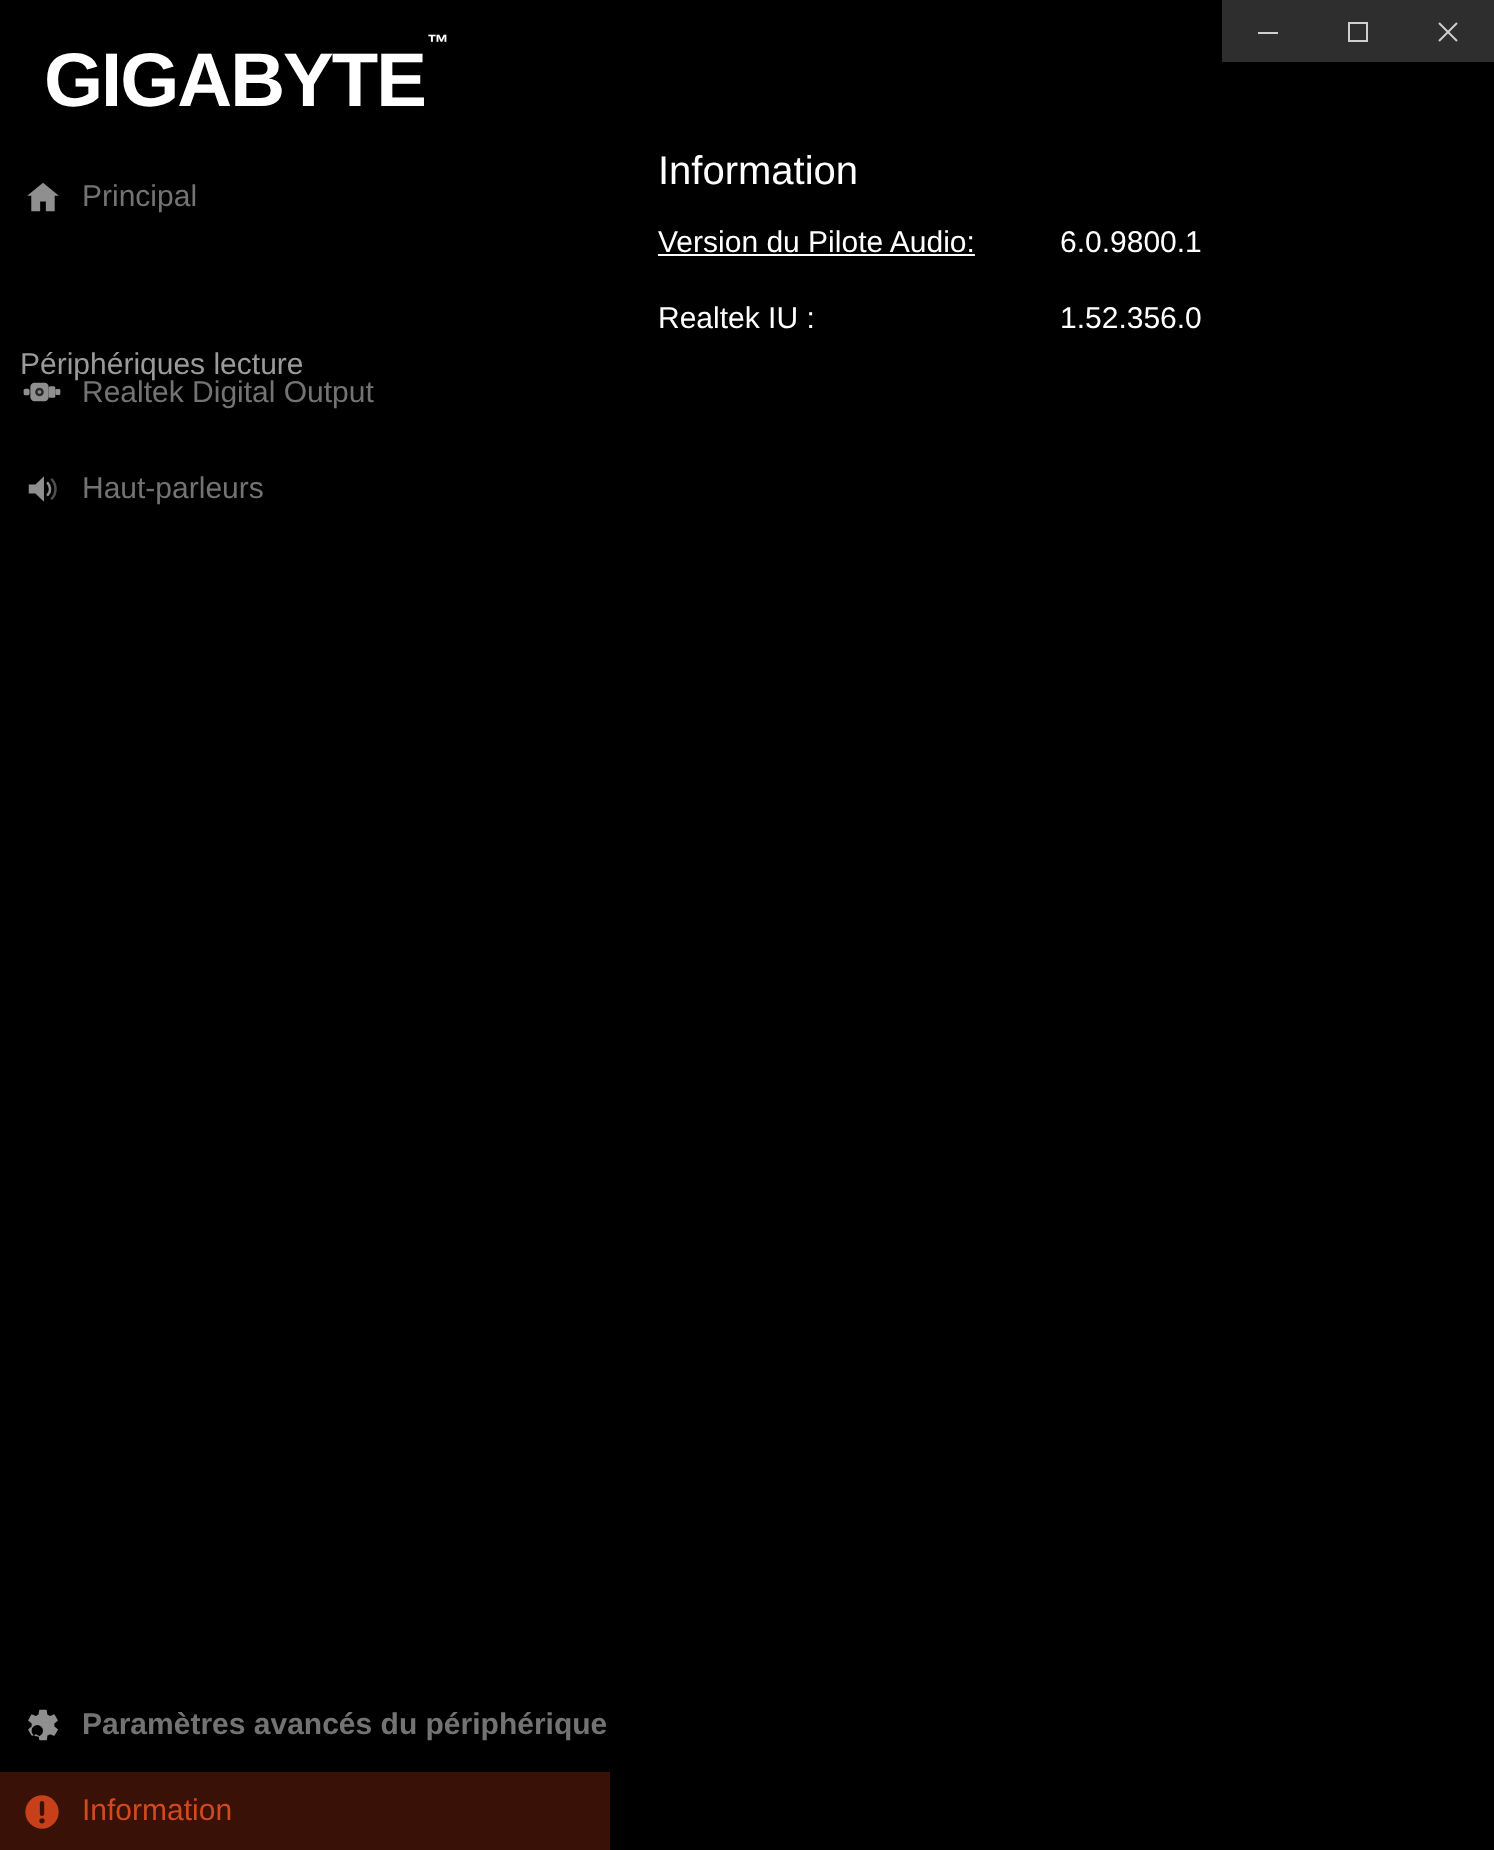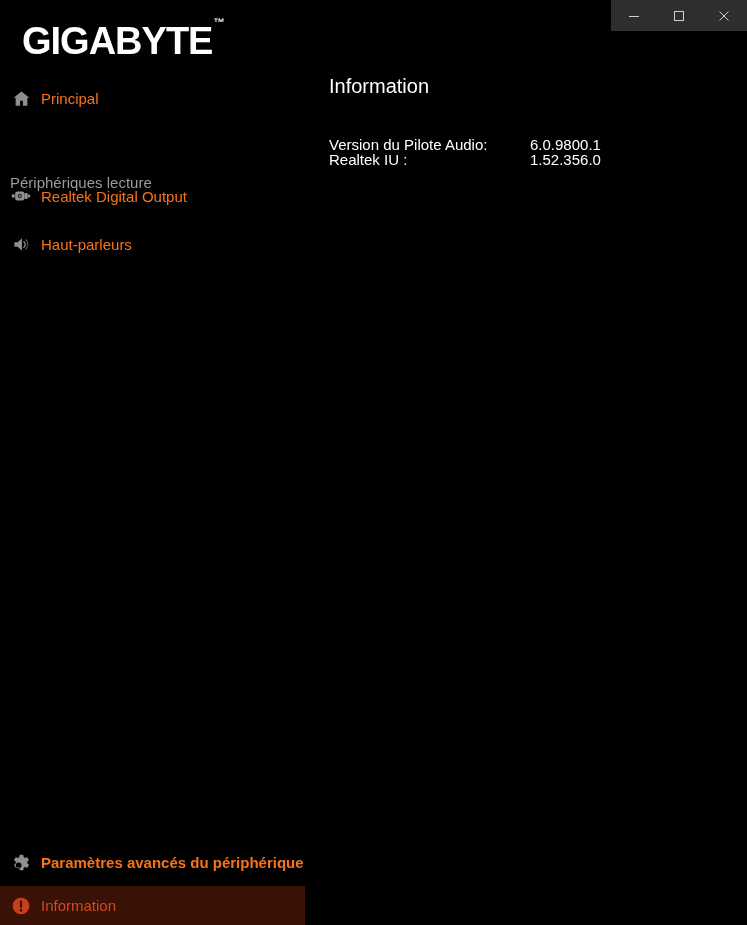--- a/index.html
+++ b/index.html
@@ -52,21 +52,21 @@
     width: 305px; height: 30px;
     display: flex; align-items: center;
     cursor: pointer;
   }
   .side-item .icon {
     position: absolute; left: 11px; width: 20px; height: 20px;
     display: flex; align-items: center; justify-content: center;
   }
   .side-item .lbl {
     position: absolute; left: 41px;
-    font-size: 15px; color: #f97316;
+    font-size: 15px; color: #737373;
     white-space: nowrap;
   }
   .section-label {
     position: absolute; left: 10px; top: 147px;
     font-size: 15px; color: #9b9b9b;
     white-space: nowrap;
     margin-top: 27px;
   }
   .side-item.selected {
     height: 39px;
@@ -79,21 +79,21 @@
 
   
   .main-title {
     position: absolute; left: 329px; top: 75px;
     font-size: 20px; color: #fff;
     font-weight: normal;
   }
   .info-row { position: absolute; left: 329px; font-size: 15px; color: #fff; }
   .info-row .val { position: absolute; left: 201px; white-space: nowrap; }
   .info-row .key { white-space: nowrap; }
-  .row-0 { top: 136px; }
+  .row-0 { top: 113px; text-decoration: underline; }
   .row-1 { top: 151px; }
 </style>
 </head>
 <body>
 
 <div class="app">
 
   <div class="titlebar">
     <div class="win-btn">
       <span>

